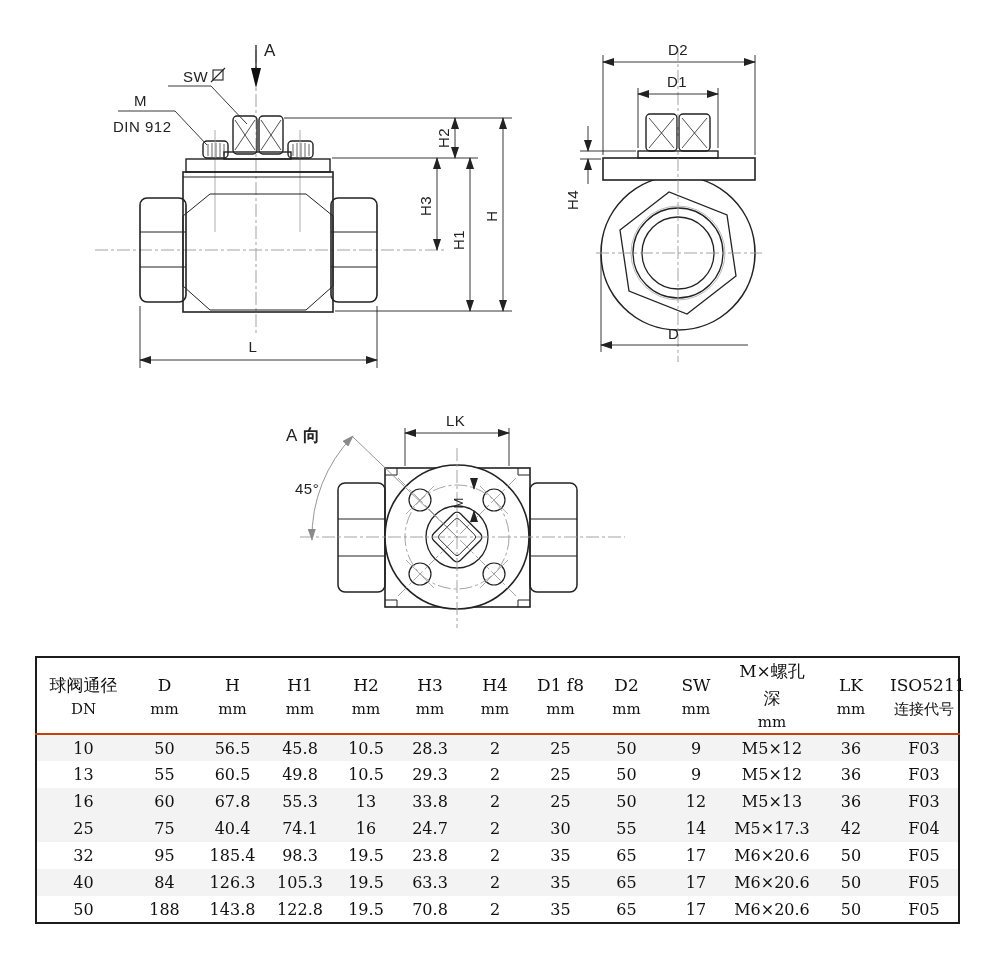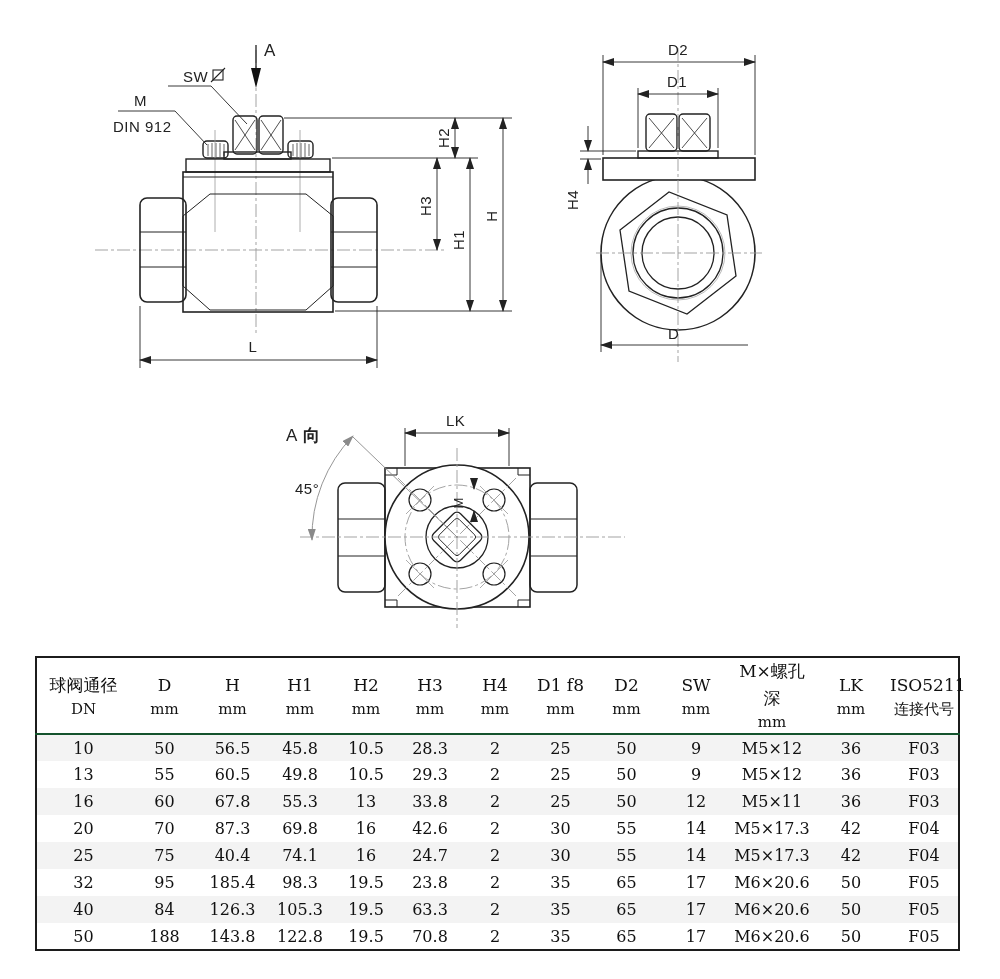--- a/index.html
+++ b/index.html
@@ -8,21 +8,21 @@
   svg text{font-family:"Liberation Sans",sans-serif;fill:#222;}
   .dimtxt{font-size:15px;letter-spacing:.5px;}
   .cntxt{font-size:17px;}
   
   #dimtable{position:absolute;left:35px;top:656px;width:923px;border-collapse:collapse;
             table-layout:fixed;font-family:"DejaVu Serif","Liberation Serif",serif;color:#111;}
   #dimtable th,#dimtable td{padding:0;text-align:center;font-weight:normal;vertical-align:middle;}
   #dimtable thead tr{height:64px;}
   #dimtable tbody tr{height:27px;padding-left:44px;}
   #dimtable{border:2px solid #1c1c1c;}
-  #dimtable thead{border-bottom:2px solid #14532d;}
+  #dimtable thead{border-bottom:2px solid #c2410c;}
   .hname{font-size:17px;line-height:1.6;}
   .hunit{font-size:15px;line-height:1.4;}
   #dimtable td{font-size:16px;}
   tr.shade{background:#f3f3f3;}
 </style>
 </head>
 <body>
 
 <div id="page">
 
@@ -369,38 +369,23 @@
           <td>16</td>
           <td>60</td>
           <td>67.8</td>
           <td>55.3</td>
           <td>13</td>
           <td>33.8</td>
           <td>2</td>
           <td>25</td>
           <td>50</td>
           <td>12</td>
-          <td>M5×11</td>
+          <td>M5×13</td>
           <td>36</td>
           <td>F03</td>
-        </tr>
-        <tr>
-          <td>20</td>
-          <td>70</td>
-          <td>87.3</td>
-          <td>69.8</td>
-          <td>16</td>
-          <td>42.6</td>
-          <td>2</td>
-          <td>30</td>
-          <td>55</td>
-          <td>14</td>
-          <td>M5×17.3</td>
-          <td>42</td>
-          <td>F04</td>
         </tr>
         <tr class="shade">
           <td>25</td>
           <td>75</td>
           <td>40.4</td>
           <td>74.1</td>
           <td>16</td>
           <td>24.7</td>
           <td>2</td>
           <td>30</td>

